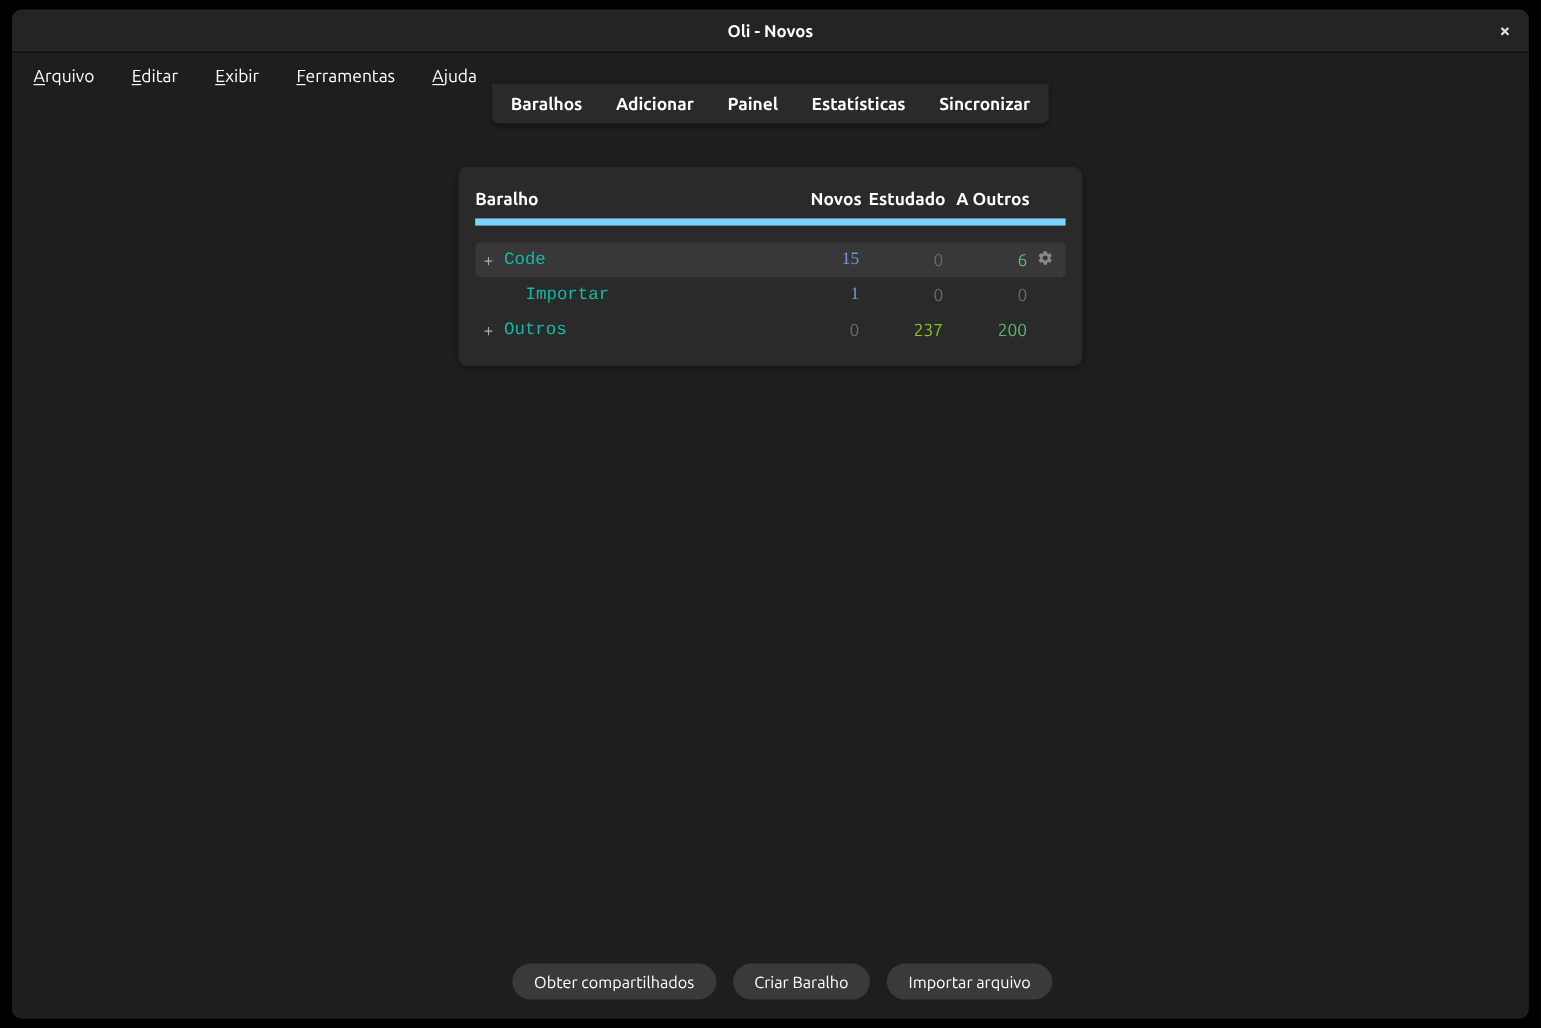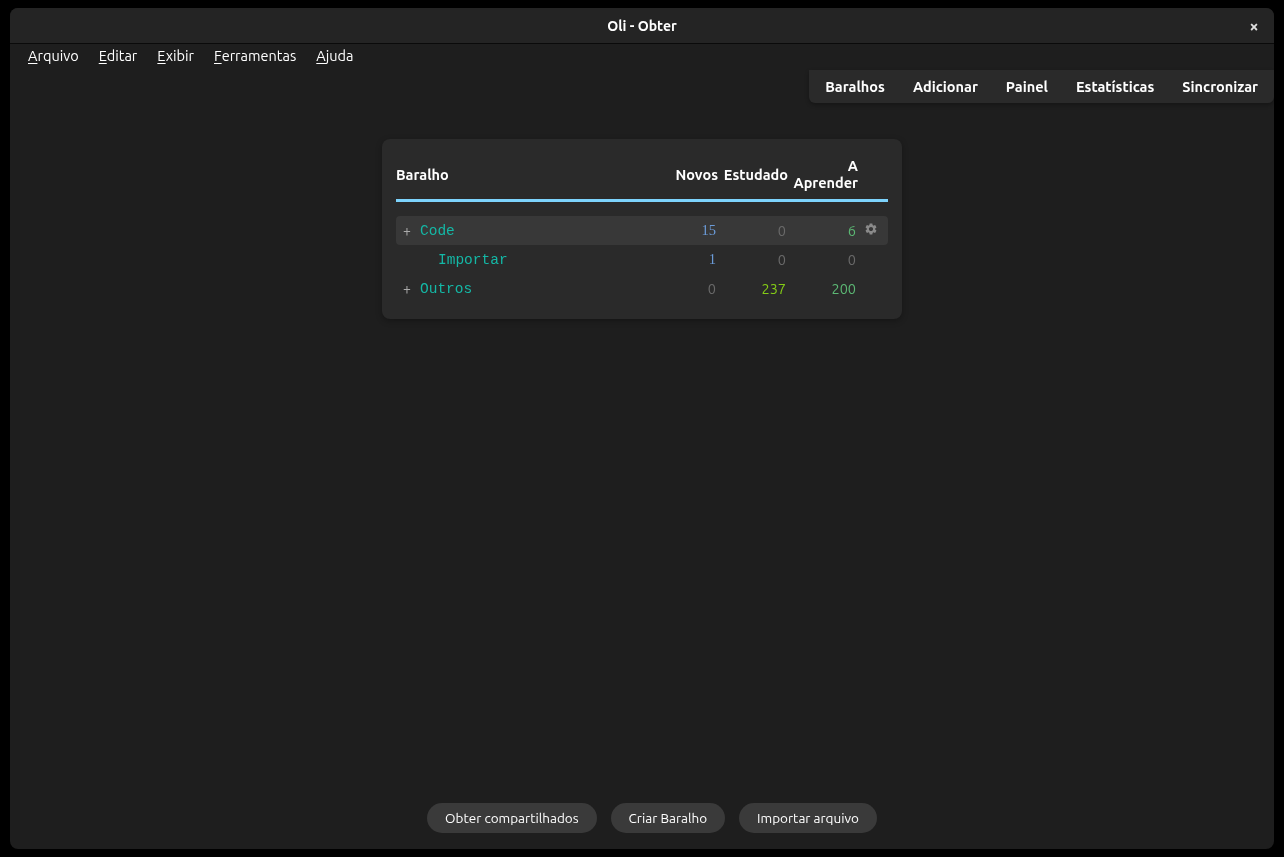--- a/index.html
+++ b/index.html
@@ -52,38 +52,38 @@
       align-items: center;
       justify-content: center;
       cursor: pointer;
       color: #e0e0e0;
       font-size: 16px;
       font-weight: bold;
     }
     .menubar {
       height: 30px;
       display: flex;
-      align-items: flex-start;
+      align-items: flex-end;
       padding: 0 10px;
-      gap: 4px;
+      gap: 15px;
       background: #1e1e1e;
     }
     .menu-item {
       padding: 3px 8px;
       font-size: 14.5px;
       color: #ffffff;
       cursor: pointer;
     }
     .menu-underline {
       text-decoration: underline;
       text-underline-offset: 2px;
     }
     .toolbar {
       display: flex;
-      justify-content: flex-end;
+      justify-content: center;
       margin-top: -4px;
     }
     .toolbar-inner {
       background: #2a2a2a;
       border-radius: 0 0 6px 6px;
       padding: 6px 14px;
       display: flex;
       gap: 24px;
       box-shadow: 0 2px 4px rgba(0,0,0,0.3);
     }
@@ -105,21 +105,21 @@
       width: 520px;
       background: #2a2a2a;
       border-radius: 8px;
       padding: 14px 14px 16px 14px;
       box-shadow: 0 2px 6px rgba(0,0,0,0.3);
     }
     .deck-header-row {
       display: flex;
       align-items: center;
       padding: 4px 0 8px 0;
-      border-bottom: 3px solid #7dd3fc;
+      border-bottom: 6px solid #7dd3fc;
       font-weight: 600;
       font-size: 14.5px;
       color: #ffffff;
     }
     .col-name {
       flex: 1;
     }
     .col-num {
       width: 70px;
       text-align: right;
@@ -194,21 +194,21 @@
       cursor: pointer;
       font-family: inherit;
     }
   </style>
 </head>
 <body>
 
 <div class="window">
 
   <div class="titlebar">
-    <span class="titlebar-title">Oli - Obter</span>
+    <span class="titlebar-title">Oli - Novos</span>
     <span class="titlebar-close">×</span>
   </div>
 
   <div class="menubar">
     <span class="menu-item"><span class="menu-underline">A</span><span>rquivo</span></span>
     <span class="menu-item"><span class="menu-underline">E</span><span>ditar</span></span>
     <span class="menu-item"><span class="menu-underline">E</span><span>xibir</span></span>
     <span class="menu-item"><span class="menu-underline">F</span><span>erramentas</span></span>
     <span class="menu-item"><span class="menu-underline">A</span><span>juda</span></span>
   </div>
@@ -223,21 +223,21 @@
     </div>
   </div>
 
   <div class="main-content">
 
     <div class="deck-panel">
       <div class="deck-header-row">
         <span class="col-name">Baralho</span>
         <span class="col-num">Novos</span>
         <span class="col-num">Estudado</span>
-        <span class="col-num">A Aprender</span>
+        <span class="col-num">A Outros</span>
         <span class="col-gear"></span>
       </div>
       <div class="deck-spacer"></div>
       <div id="deck-rows">
           <div class="deck-row highlighted">
             <span class="expand-btn">+</span>
             <span class="deck-name">Code</span>
             <span class="col-num num-new">15</span>
             <span class="col-num num-learn-zero">0</span>
             <span class="col-num num-due">6</span>

